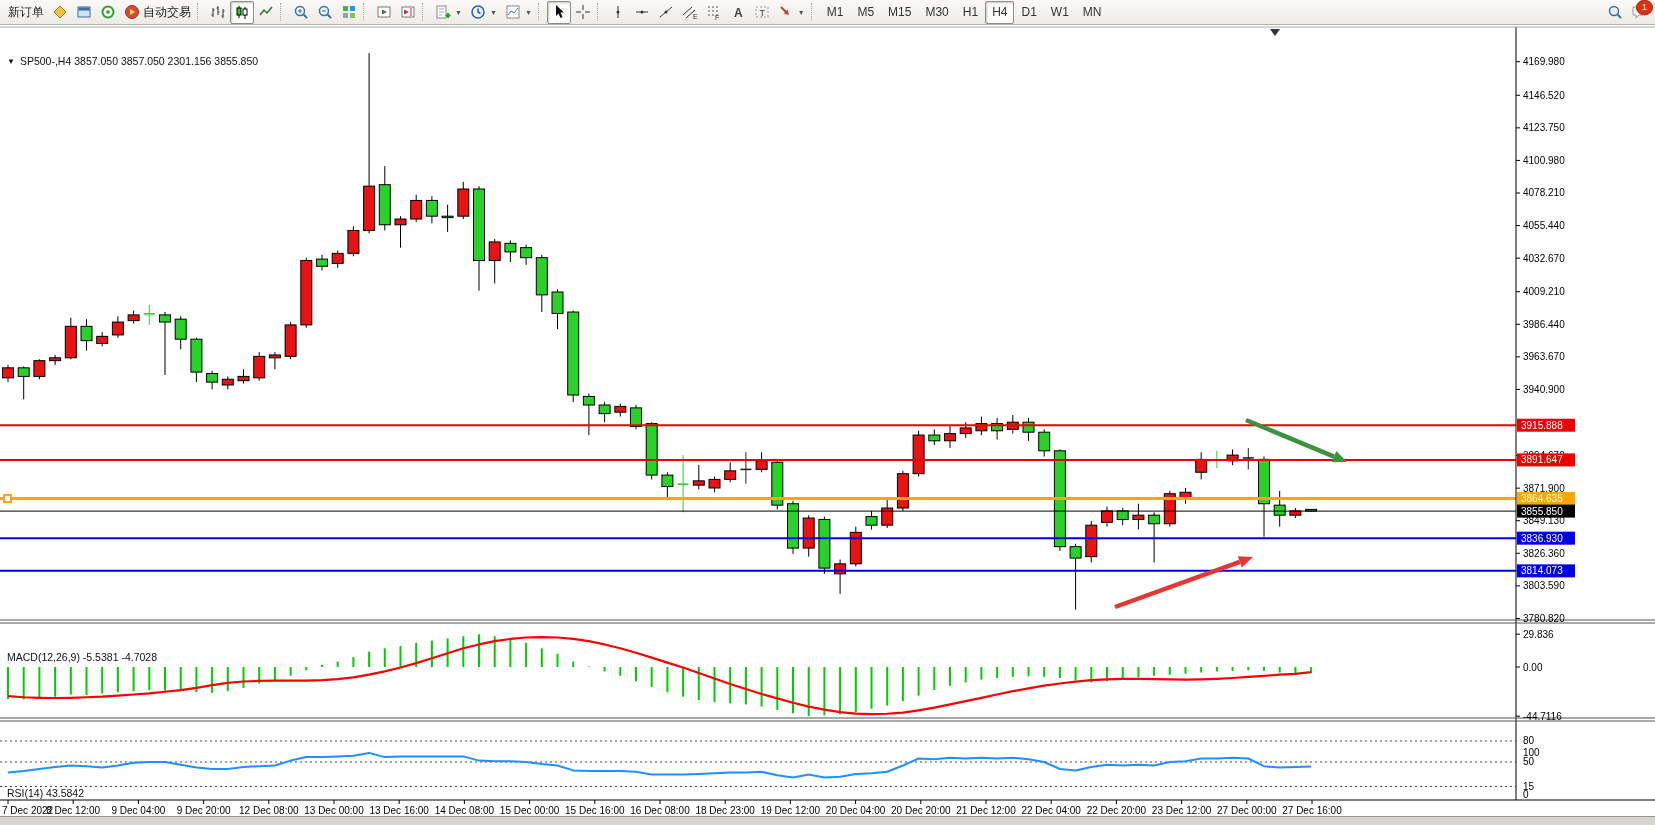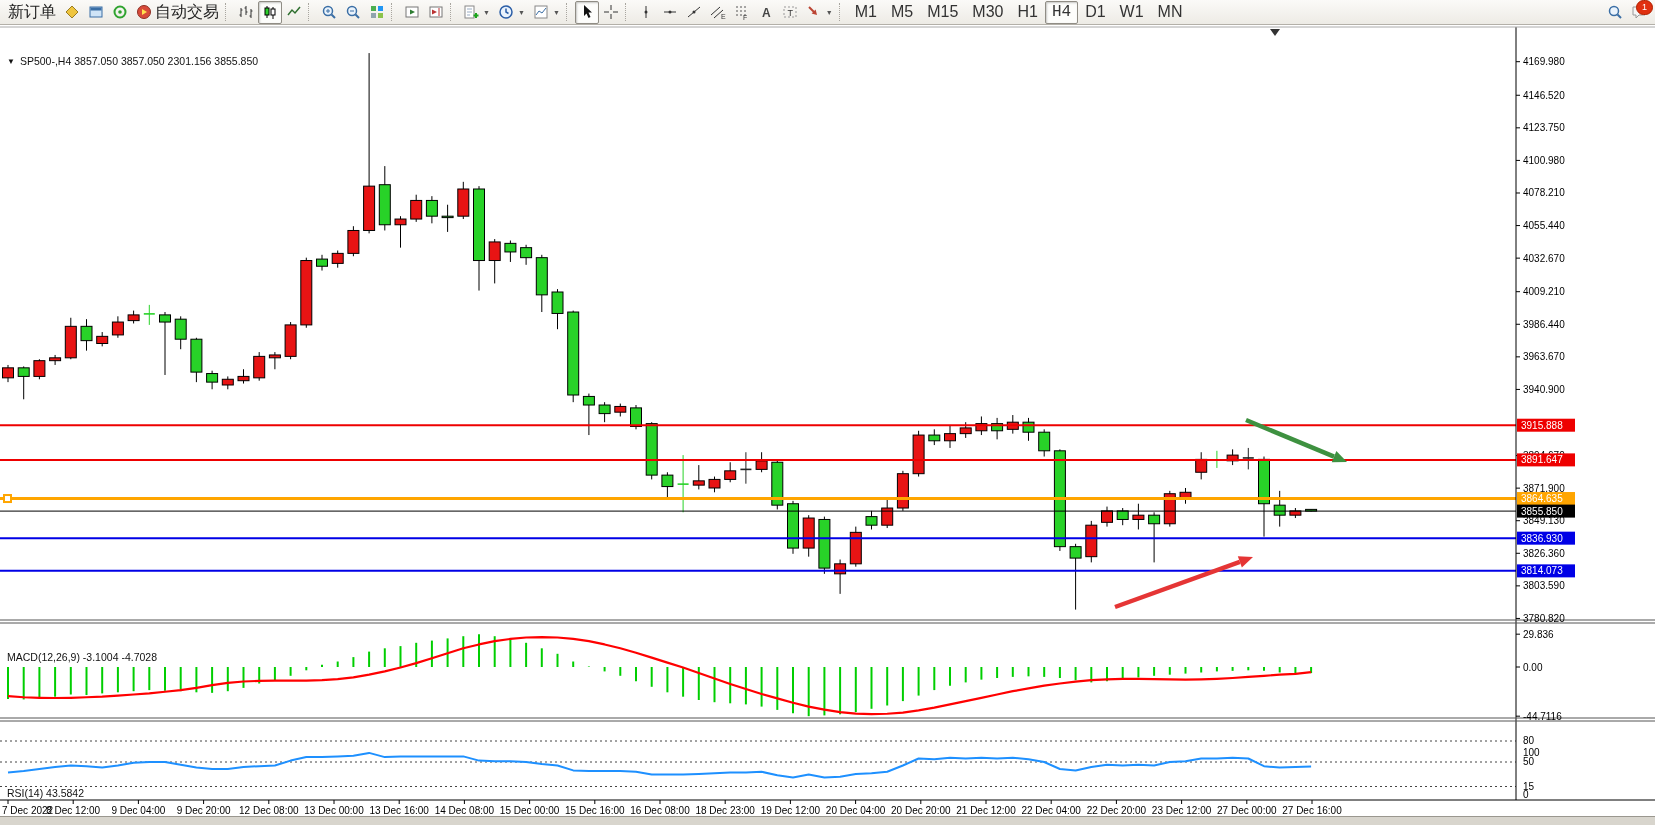--- a/index.html
+++ b/index.html
@@ -14,22 +14,22 @@
     background:linear-gradient(#fbfaf8,#edebe5);
     border-bottom:1px solid #b3b0a8;
     display:flex;align-items:center;padding:0 4px;box-sizing:border-box;z-index:30;
   }
   .grip{width:4px;height:18px;border-left:1px dotted #a9a6a0;margin:0 4px 0 2px;}
   .tbtn{
     display:flex;align-items:center;gap:3px;height:21px;padding:0 3px;
     border:1px solid transparent;border-radius:2px;font-size:12px;color:#222;
     cursor:default;white-space:nowrap;
   }
-  .tbtn .lbl{font-size:16px;}
-  .tbtn.active{border:1px solid #908d85;background:#fdfdfb;box-shadow:inset 1px 1px 2px rgba(0,0,0,.22);font-family:Liberation Mono, monospace;}
+  .tbtn .lbl{font-size:12px;}
+  .tbtn.active{border:1px solid #908d85;background:#fdfdfb;box-shadow:inset 1px 1px 2px rgba(0,0,0,.22);}
   .tbtn.tf{font-size:11px;padding:0 6px;color:#333;justify-content:flex-end;}
   .caret{font-size:7px;color:#555;margin-left:1px;}
   #tb-right{margin-left:auto;display:flex;align-items:center;}
   .badge-wrap{position:relative;}
   .badge{
     position:absolute;top:-4px;right:-6px;min-width:13px;height:13px;border-radius:8px;
     background:#e03010;color:#fff;font-size:9px;line-height:13px;text-align:center;
     border:1px solid #b02000;padding:0 1px;
   }
   
@@ -319,21 +319,21 @@
         </span>
       </div>
     </div>
   </div>
 
 <div id="chartwin">
   <div id="symtitle">
     <span class="tri">▼</span>
     <span id="symtitle-text">SP500-,H4  3857.050 3857.050 2301.156 3855.850</span>
   </div>
-  <div class="ind-label" style="top:625px">MACD(12,26,9) -3.1004 -4.7028</div>
+  <div class="ind-label" style="top:625px">MACD(12,26,9) -5.5381 -4.7028</div>
   <div class="ind-label" style="top:761px">RSI(14) 43.5842</div>
 </div>
 
 <svg id="chart-svg" width="1655" height="800">
     <rect x="0" y="0" width="1655" height="800" fill="#ffffff"></rect>
     <g>
       <line x1="0" y1="716" x2="1516" y2="716" stroke="#444" stroke-width="1" stroke-dasharray="2,3"></line>
       <line x1="0" y1="737" x2="1516" y2="737" stroke="#444" stroke-width="1" stroke-dasharray="2,3"></line>
       <line x1="0" y1="761.5" x2="1516" y2="761.5" stroke="#444" stroke-width="1" stroke-dasharray="2,3"></line>
     </g>

